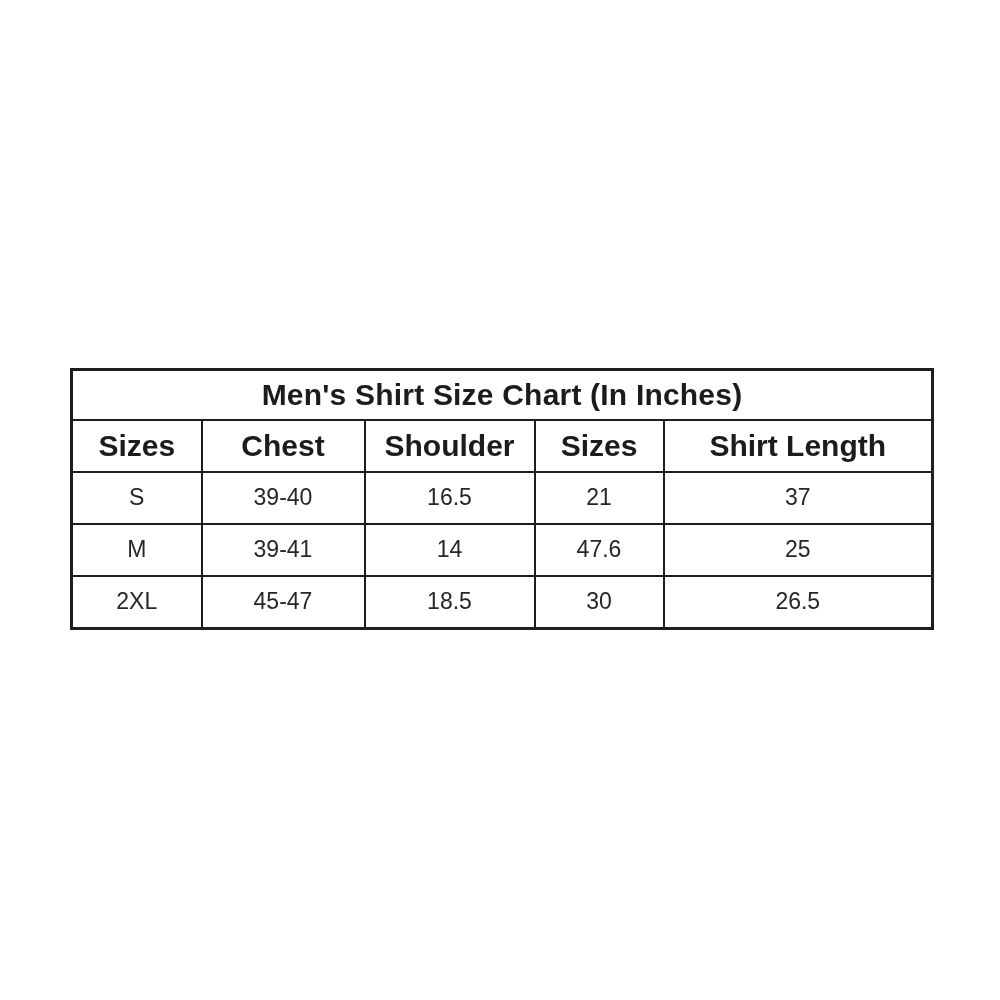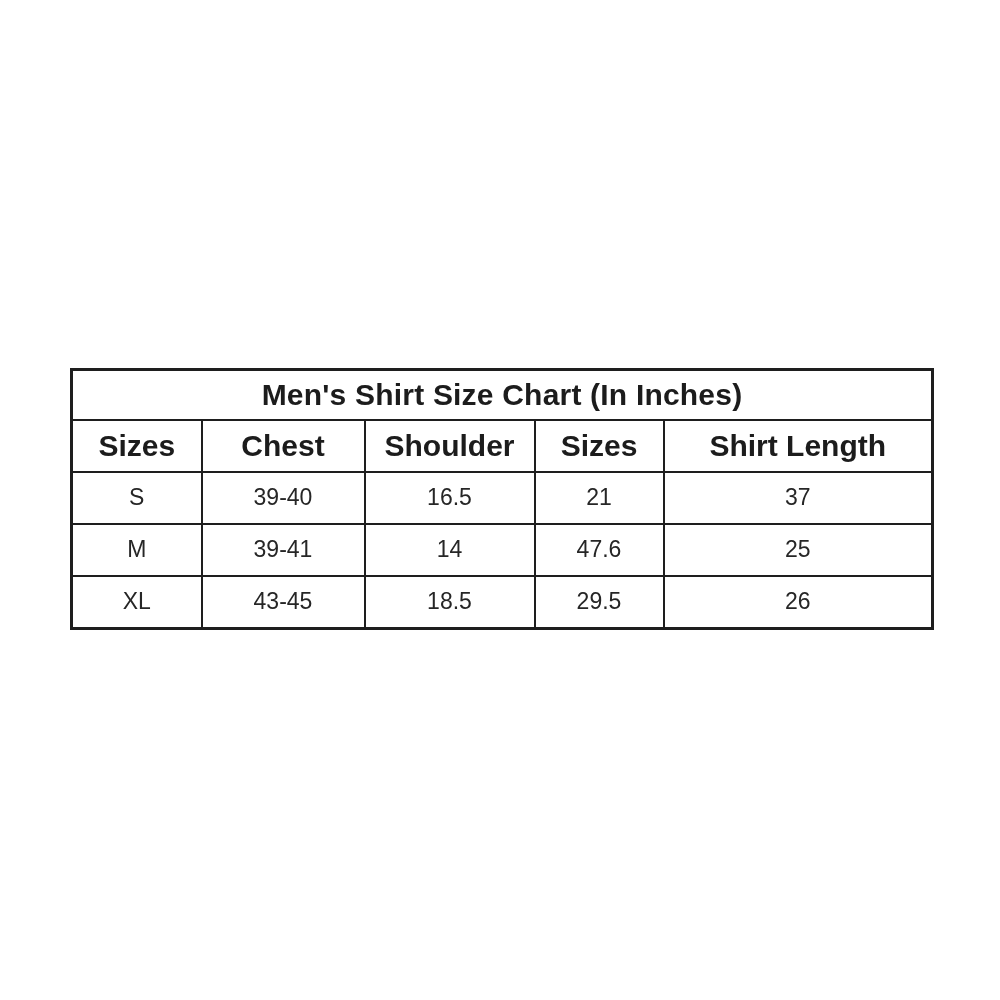--- a/index.html
+++ b/index.html
@@ -87,21 +87,21 @@
         <td>37</td>
       </tr>
       <tr class="data-row">
         <td>M</td>
         <td>39-41</td>
         <td>14</td>
         <td>47.6</td>
         <td>25</td>
       </tr>
       <tr class="data-row">
-        <td>XL</td>
-        <td>43-45</td>
+        <td>2XL</td>
+        <td>45-47</td>
         <td>18.5</td>
-        <td>29.5</td>
-        <td>26</td>
+        <td>30</td>
+        <td>26.5</td>
       </tr>
     </tbody>
   </table>
 </div>
 
 </body></html>

